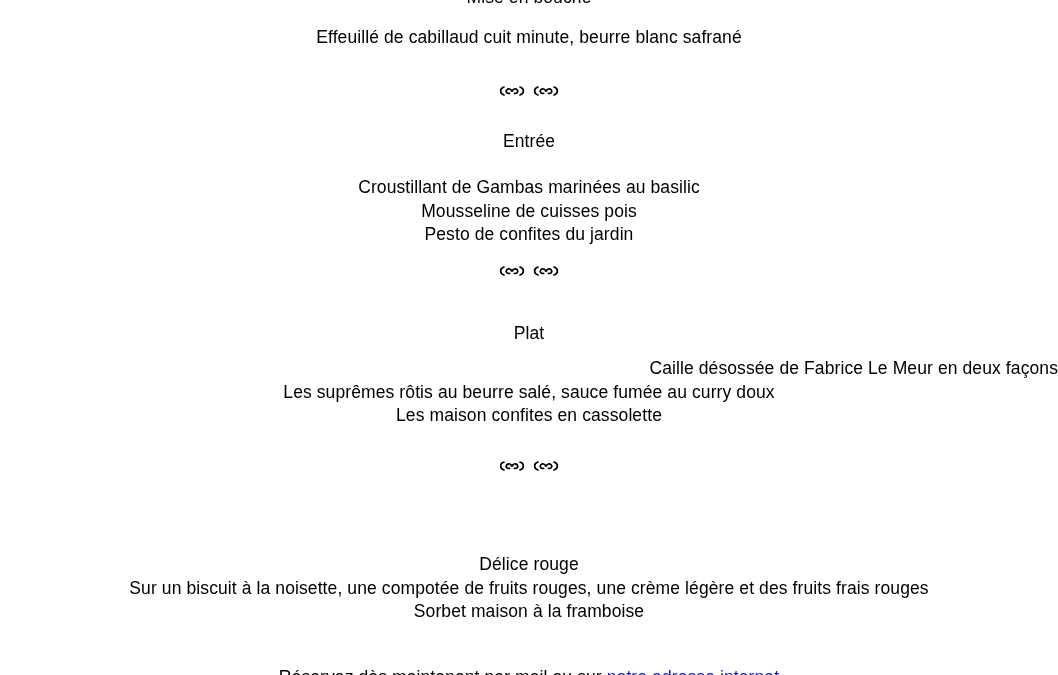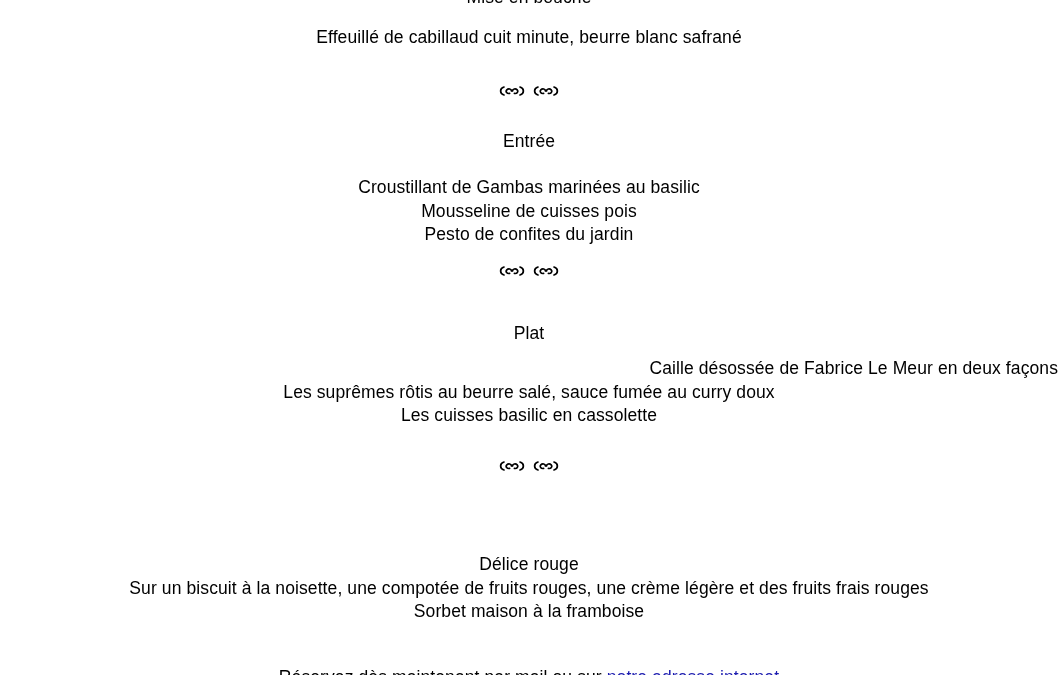--- a/index.html
+++ b/index.html
@@ -109,21 +109,21 @@
           <path d="M13.5 6 C13.5 3.8 10.4 3.2 8.8 4.8 C7.2 6.4 9 9 11.6 8.4"></path>
           <path d="M14.5 6 C14.5 3.8 17.6 3.2 19.2 4.8 C20.8 6.4 19 9 16.4 8.4"></path>
         </g>
       </g>
     </svg>
   </div>
 
   <div class="line t-h2">Plat</div>
   <div class="line t-d2a">Caille désossée de Fabrice Le Meur en deux façons</div>
   <div class="line t-d2b">Les suprêmes rôtis au beurre salé, sauce fumée au curry doux</div>
-  <div class="line t-d2c">Les cuisses basilic en cassolette</div>
+  <div class="line t-d2c">Les maison confites en cassolette</div>
 
   <div class="ornament t-sep3">
     <svg width="62" height="12" viewBox="0 0 62 12" aria-hidden="true">
       <g fill="none" stroke="#000" stroke-width="1.7" stroke-linecap="round">
         <g>
           <path d="M6 2 C1.5 3.2 1.5 8.8 6 10"></path>
           <path d="M22 2 C26.5 3.2 26.5 8.8 22 10"></path>
           <path d="M13.5 6 C13.5 3.8 10.4 3.2 8.8 4.8 C7.2 6.4 9 9 11.6 8.4"></path>
           <path d="M14.5 6 C14.5 3.8 17.6 3.2 19.2 4.8 C20.8 6.4 19 9 16.4 8.4"></path>
         </g>

